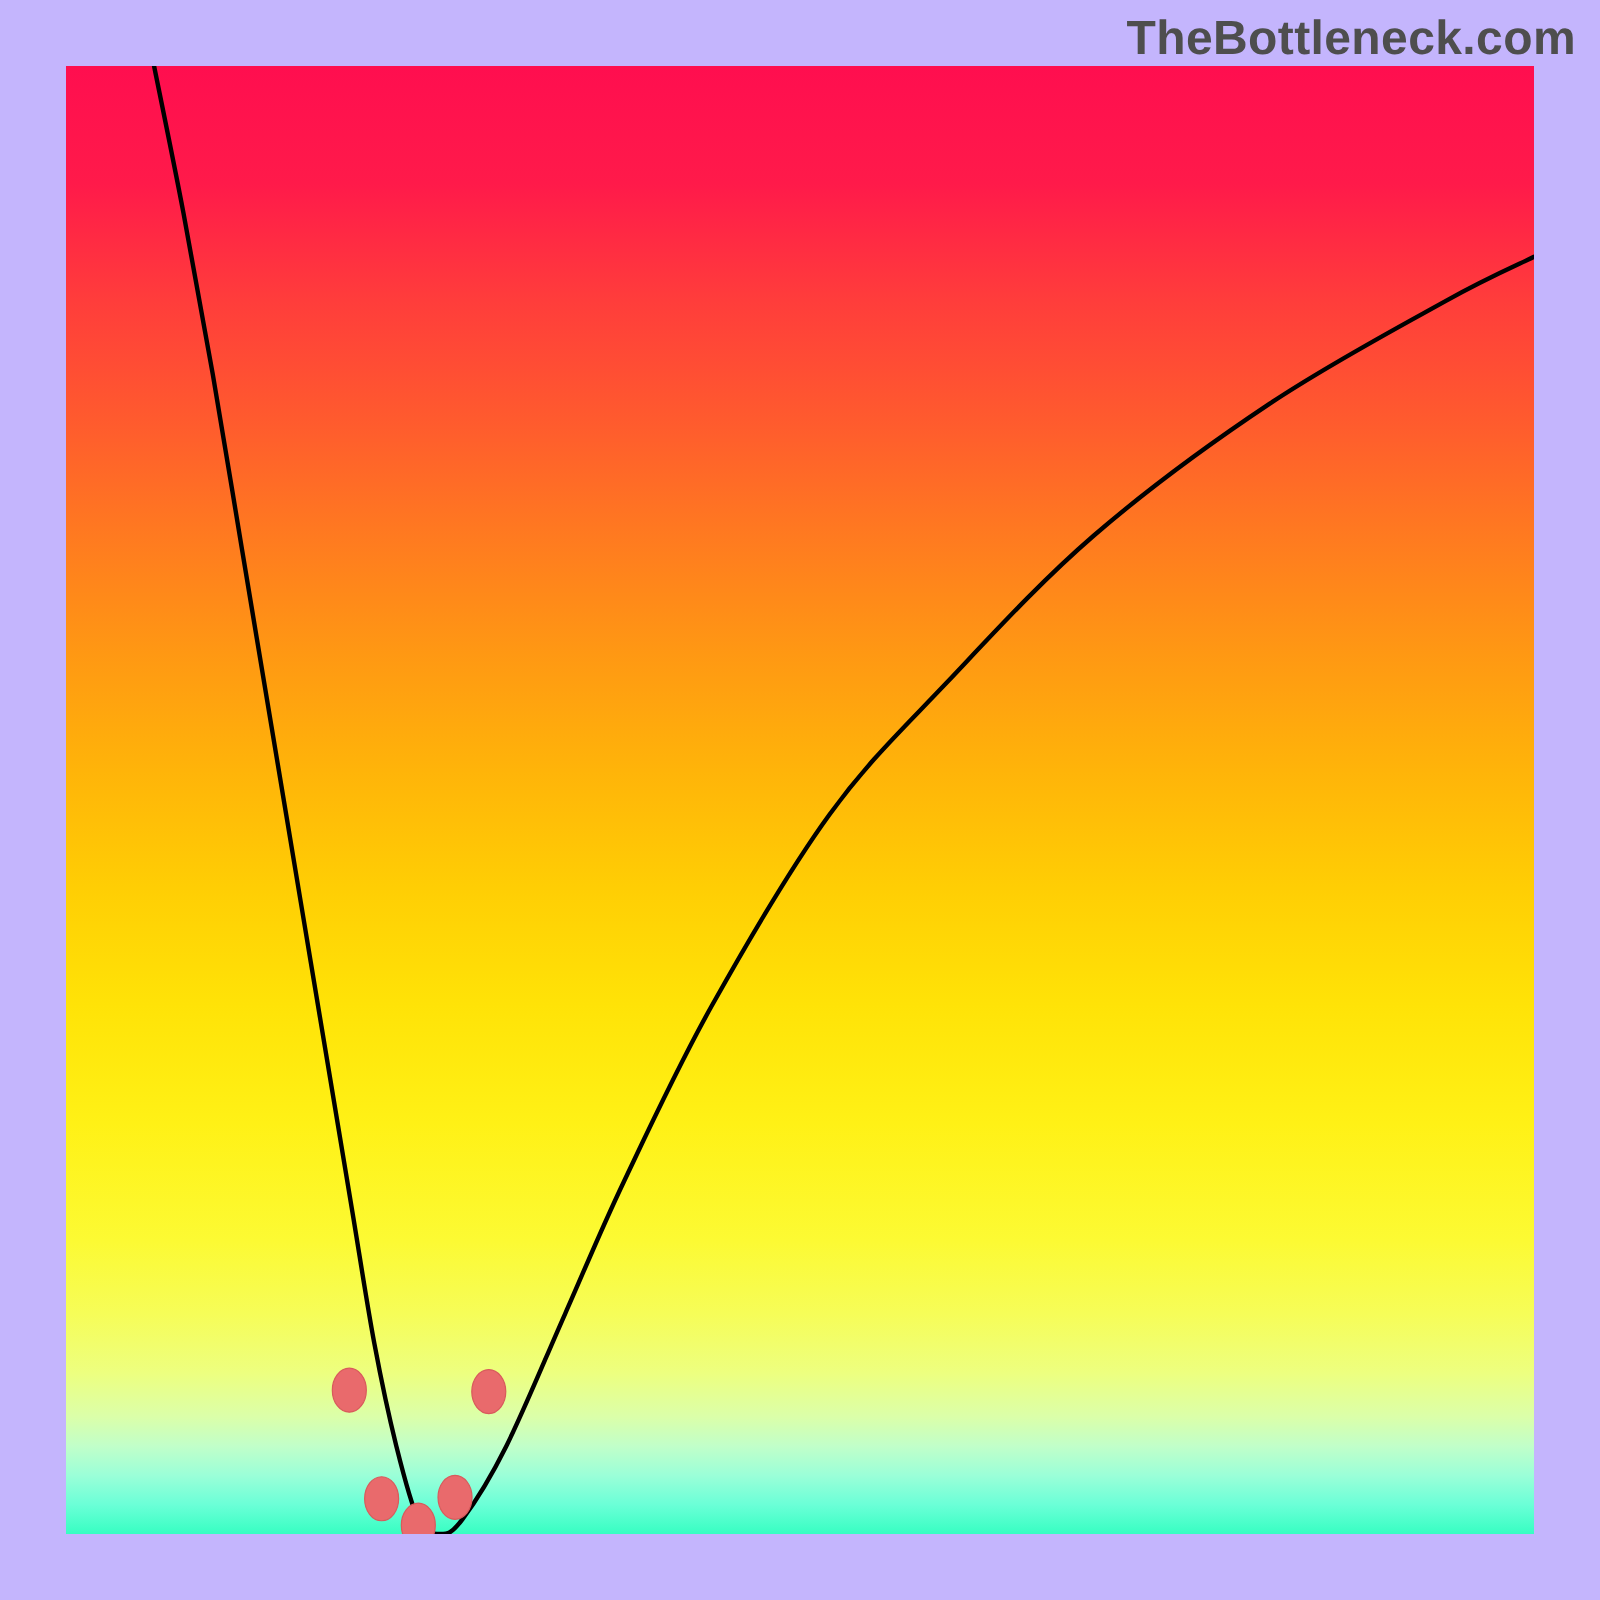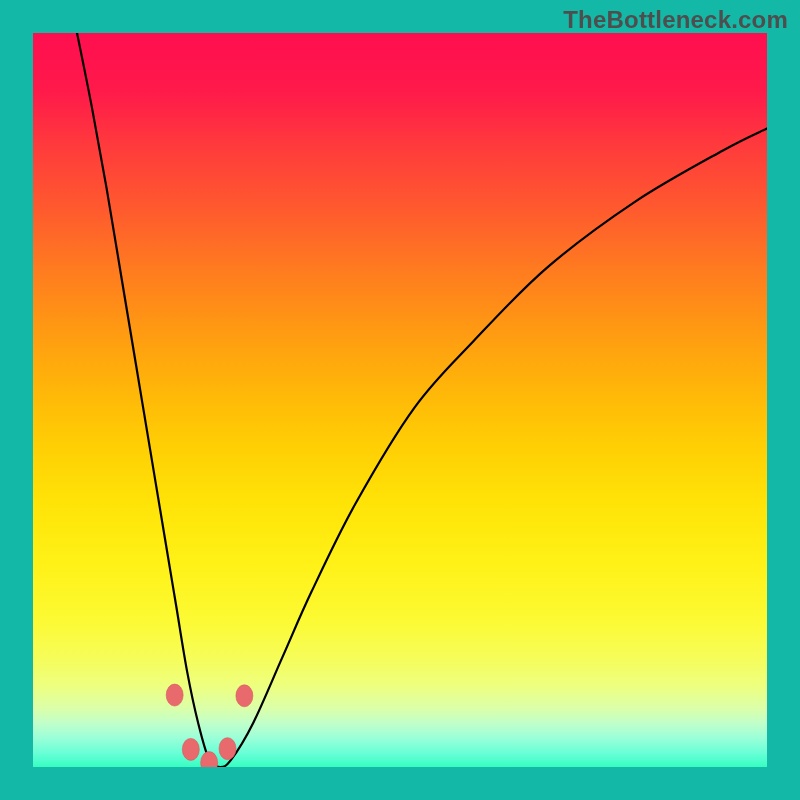--- a/index.html
+++ b/index.html
@@ -10,21 +10,21 @@
     overflow: hidden;
     background: #000;
     font-family: Arial, Helvetica, sans-serif;
   }
   .frame {
     position: absolute;
     top: 0;
     left: 0;
     width: 800px;
     height: 800px;
-    background: #14b8a6;
+    background: #c4b5fd;
   }
   .plot-area {
     position: absolute;
     top: 33px;
     left: 33px;
     width: 734px;
     height: 734px;
     overflow: hidden;
   }
   .gradient-bg {

